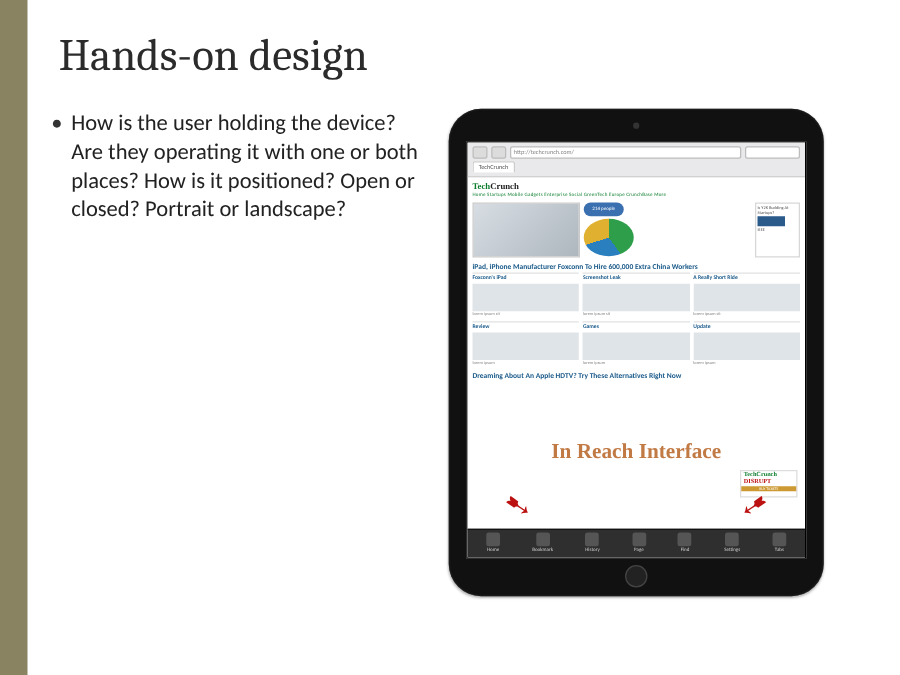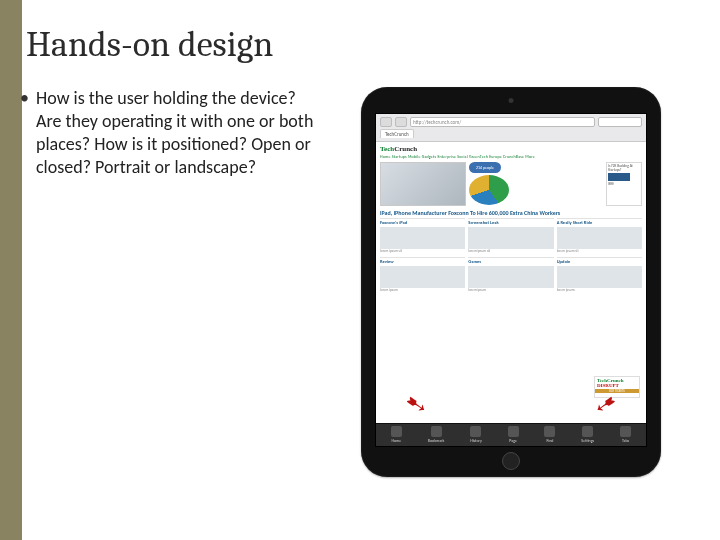--- a/index.html
+++ b/index.html
@@ -1,24 +1,24 @@
 <!DOCTYPE html>
 <html><head>
 <meta charset="utf-8">
 <style>
   * { box-sizing: border-box; margin: 0; padding: 0; }
   html, body { width: 720px; height: 540px; font-family: "Calibri", "Segoe UI", sans-serif; background: #fff; color: #222; }
-  .slide { position: relative; width: 720px; height: 540px; padding: 24px 36px 20px 20px; }
+  .slide { position: relative; width: 720px; height: 540px; padding: 24px 36px 20px 41px; }
   .accent-bar { position: absolute; left: 0; top: 0; width: 22px; height: 540px; background: #8a8362; }
   .title { font-size: 36px; font-weight: 400; color: #2b2b2b; margin-left: 6px; margin-bottom: 22px; font-family: "Cambria", "Georgia", serif; }
   .body-row { display: flex; gap: 18px; align-items: flex-start; }
   .bullets { width: 300px; font-size: 18px; line-height: 1.28; color: #222; }
   .bullets li { list-style: none; position: relative; padding-left: 16px; }
   .bullets li::before { content: "•"; position: absolute; left: 0; top: 0; color: #333; }
-  .figure-col { flex: 1; display: flex; flex-direction: column; align-items: center; }
+  .figure-col { flex: 1; display: flex; flex-direction: column; align-items: flex-start; }
   .ipad { width: 300px; height: 390px; background: #111; border-radius: 26px; padding: 26px 14px 30px 14px; position: relative; box-shadow: inset 0 0 2px #333, 0 1px 2px rgba(0,0,0,.3); }
   .ipad .home { position: absolute; bottom: 7px; left: 50%; transform: translateX(-50%); width: 18px; height: 18px; border-radius: 50%; background: #222; border: 1px solid #444; }
   .ipad .cam { position: absolute; top: 11px; left: 50%; transform: translateX(-50%); width: 5px; height: 5px; border-radius: 50%; background: #333; }
   .screen { width: 100%; height: 100%; background: #f4f4f4; border: 1px solid #000; display: flex; flex-direction: column; font-size: 7px; overflow: hidden; position: relative; }
   .chrome-top { background: #e9e9eb; border-bottom: 1px solid #c9c9c9; padding: 3px 4px; }
   .url-row { display: flex; gap: 3px; align-items: center; }
   .nav-btn { width: 12px; height: 10px; background: #dcdcdc; border: 1px solid #bcbcbc; border-radius: 2px; }
   .url-bar { flex: 1; height: 10px; background: #fff; border: 1px solid #bcbcbc; border-radius: 2px; font-size: 5px; color: #888; padding-left: 2px; line-height: 9px; overflow: hidden; }
   .search-bar { width: 44px; height: 10px; background: #fff; border: 1px solid #bcbcbc; border-radius: 2px; }
   .tab-row { display: flex; gap: 2px; margin-top: 2px; }
@@ -130,28 +130,30 @@
                   <div class="t">Games</div>
                   <div class="thumb"></div>
                   <div class="d">lorem ipsum</div>
                 </div>
               <div class="card">
                   <div class="t">Update</div>
                   <div class="thumb"></div>
                   <div class="d">lorem ipsum</div>
                 </div>
             </div>
+            <div class="headline" style="margin-top:3px">Dreaming About An Apple HDTV? Try These Alternatives Right Now</div>
           </div>
 
           <div class="disrupt">
             <div class="d1">TechCrunch</div>
             <div class="d2">DISRUPT</div>
             <div class="d3">BUY TICKETS</div>
           </div>
 
+          <div class="overlay-label">In Reach Interface</div>
           <div class="arrow left">➸</div>
           <div class="arrow right">➸</div>
 
           <div class="chrome-bottom">
             <div class="tool">
                 <div class="ic"></div>
                 <span>Home</span>
               </div>
             <div class="tool">
                 <div class="ic"></div>

